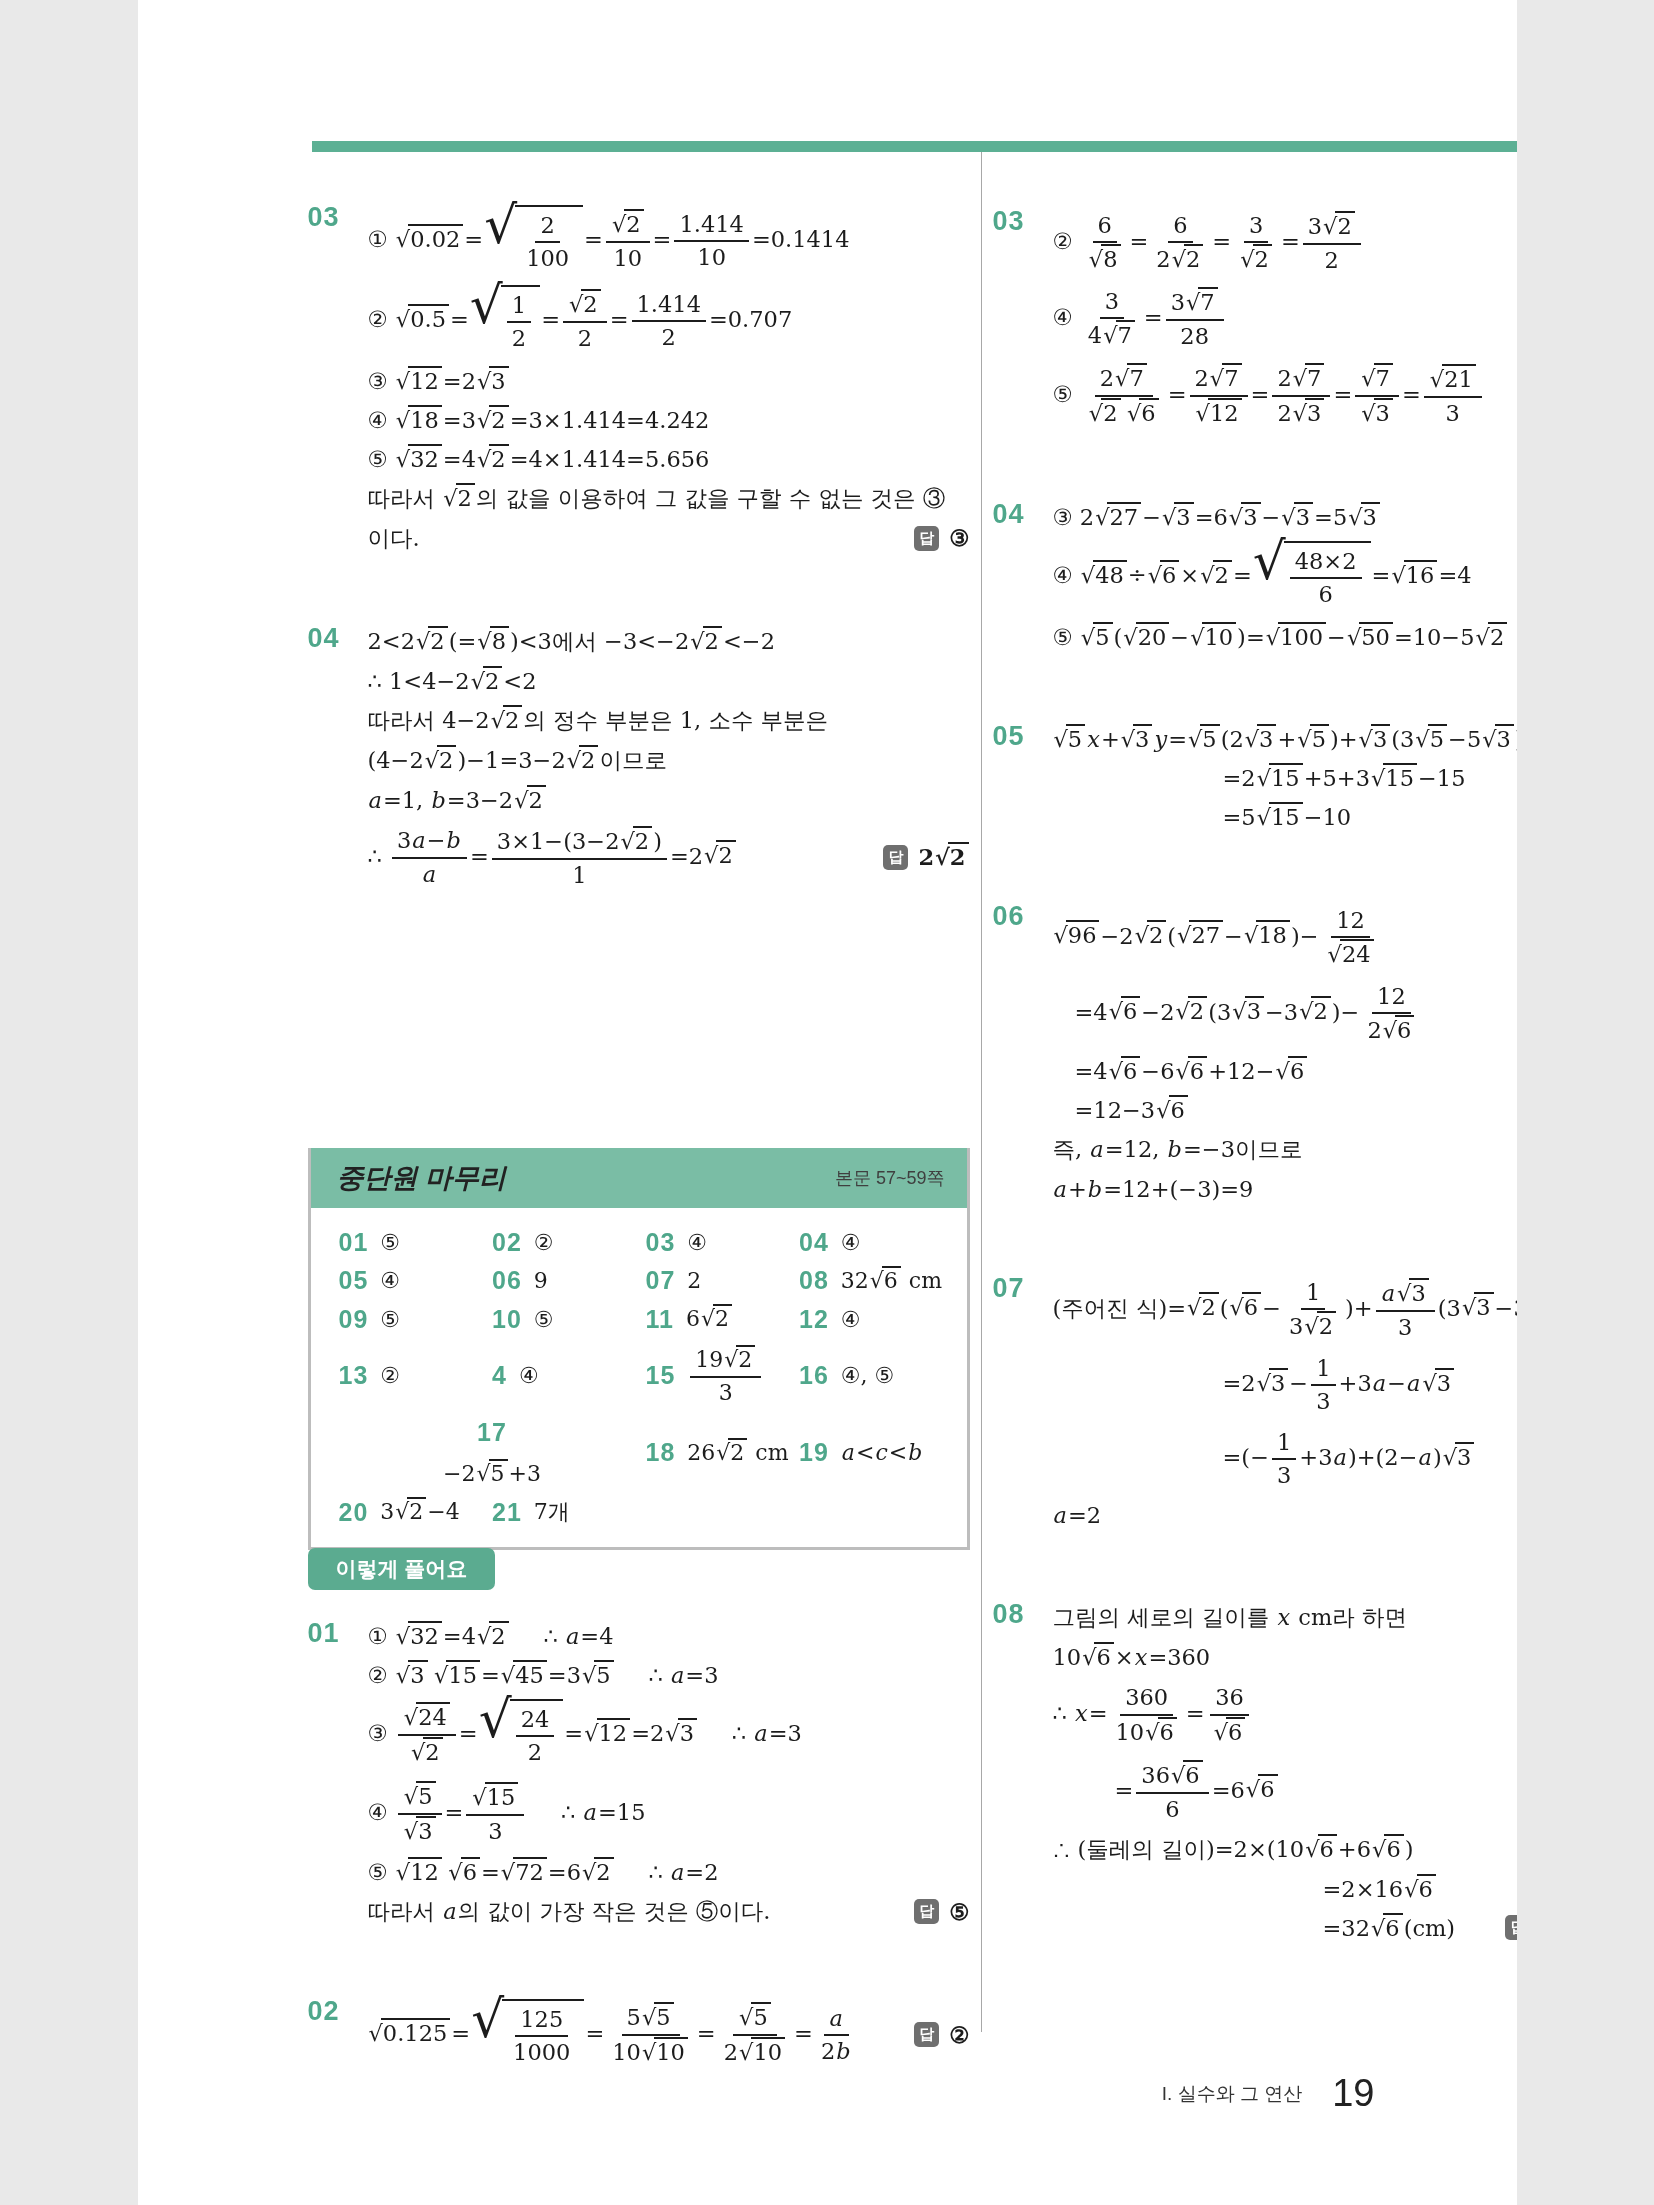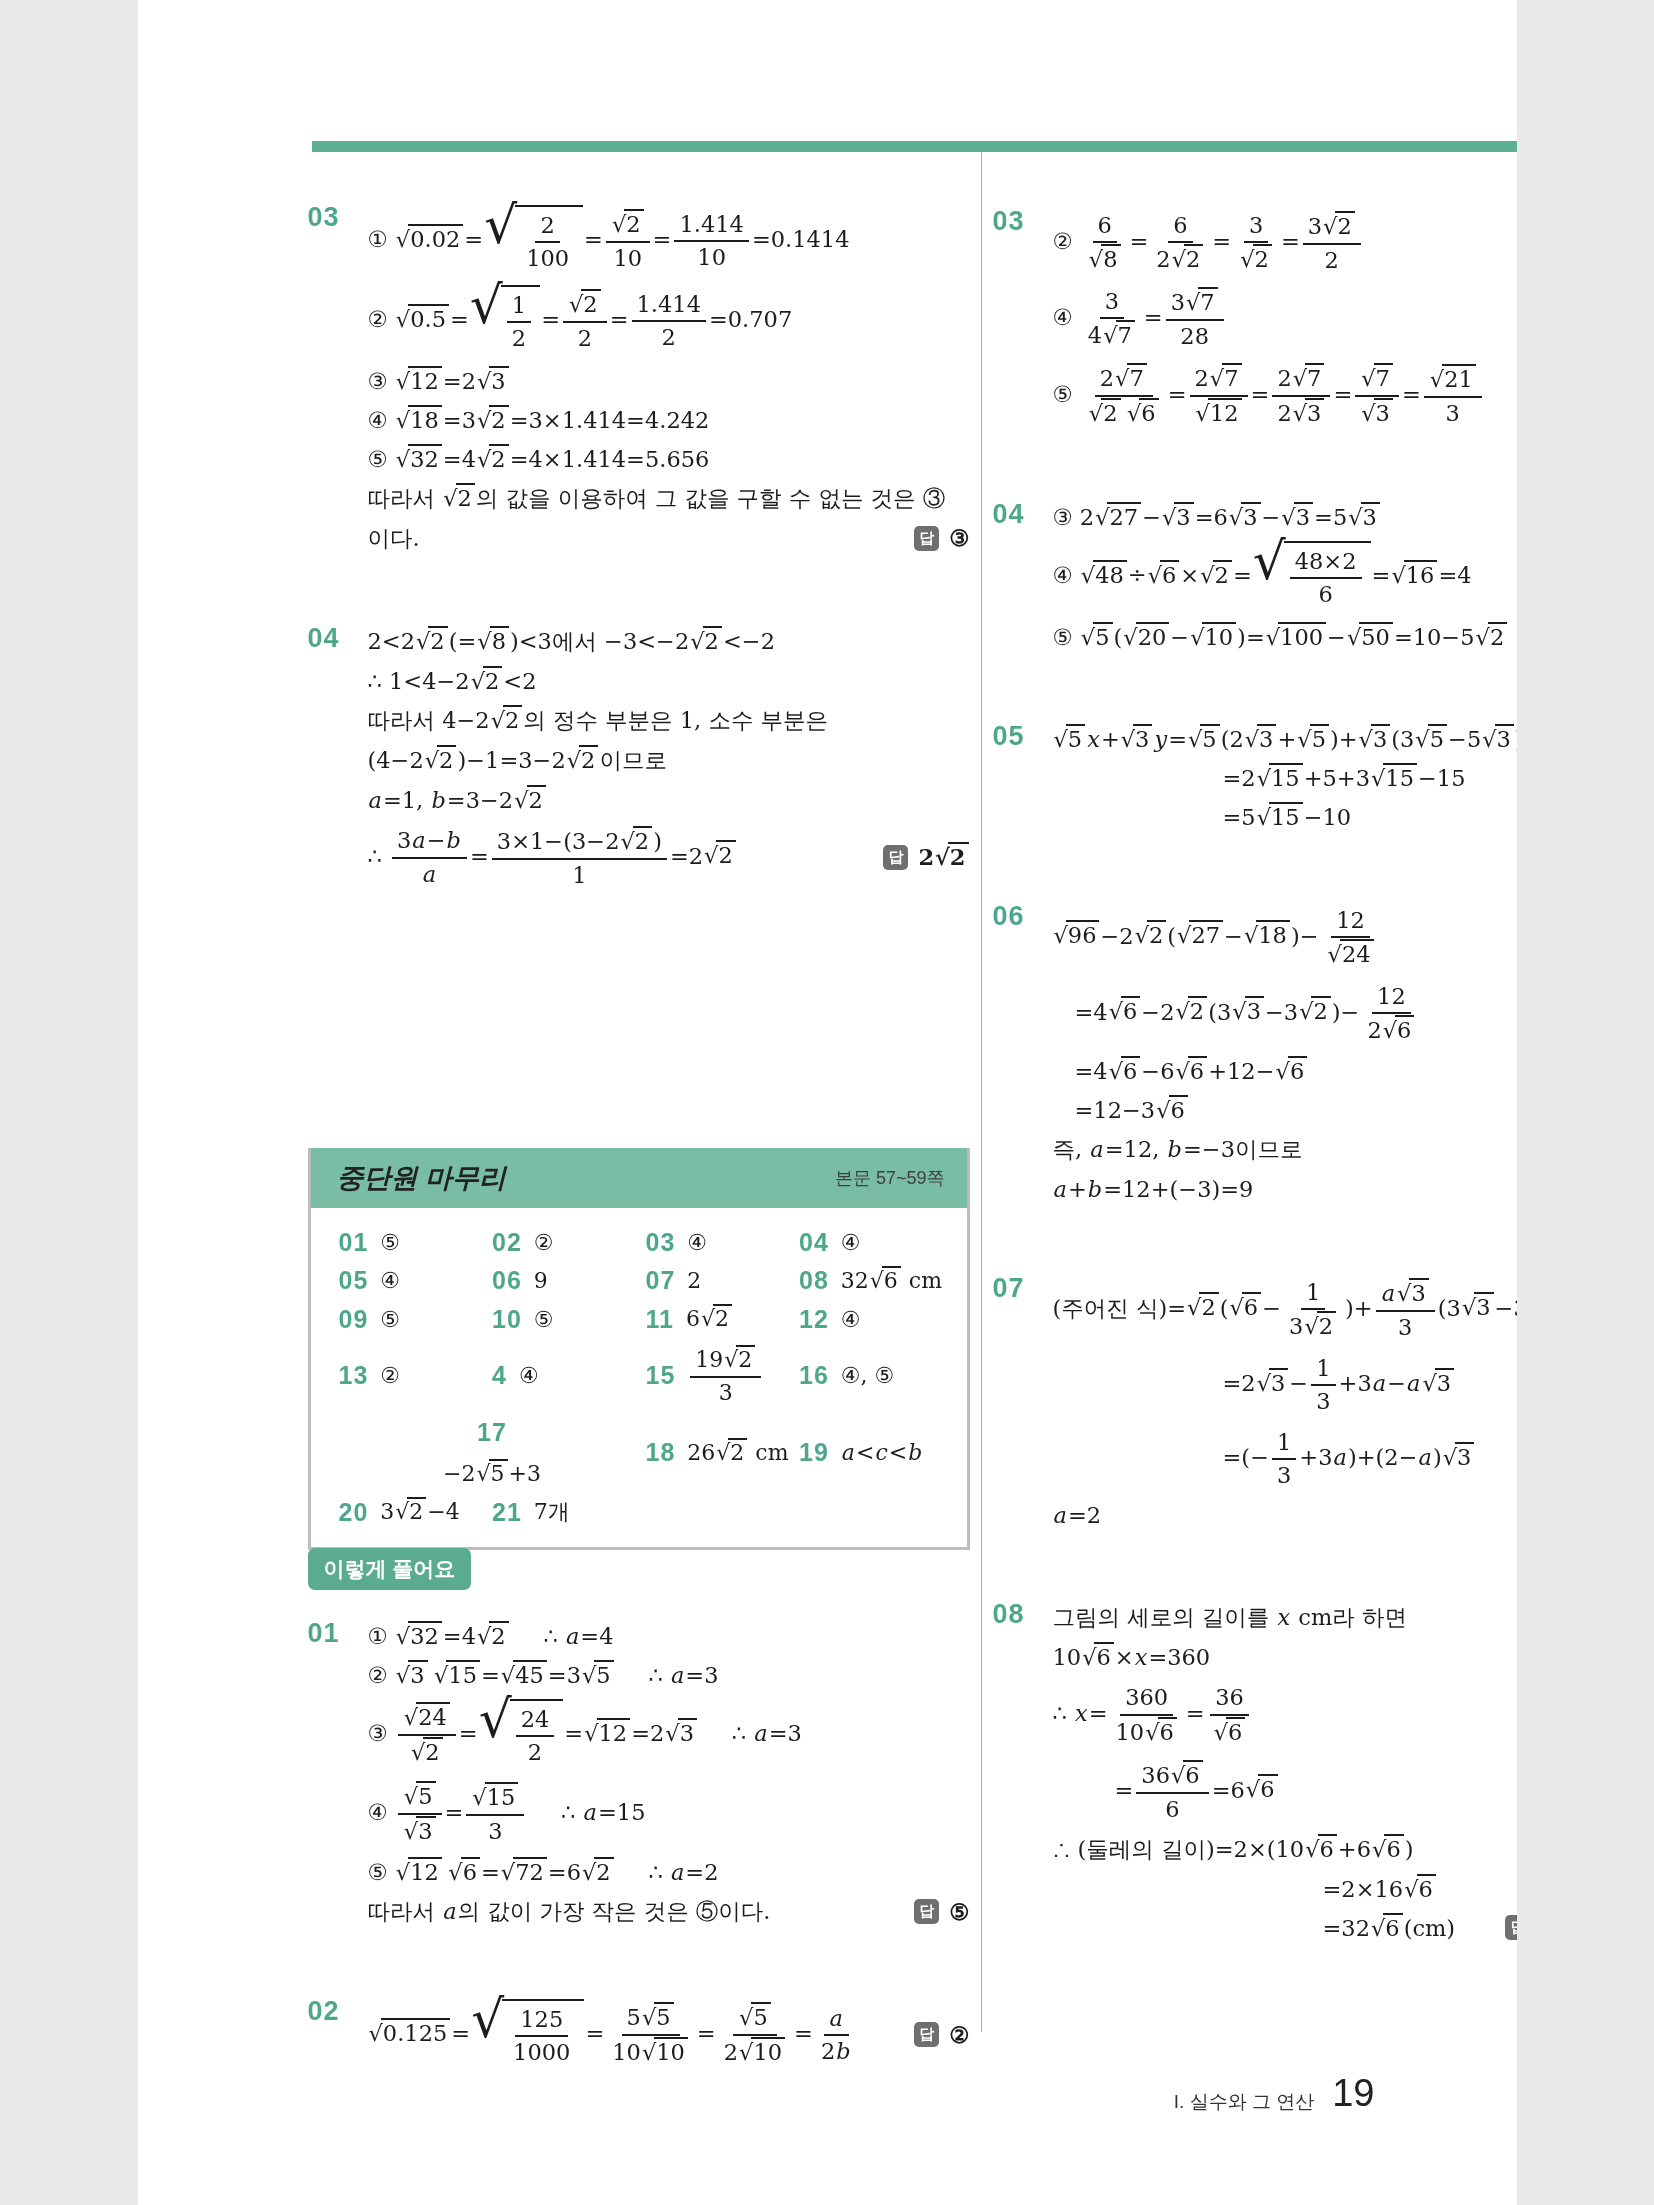--- a/index.html
+++ b/index.html
@@ -60,24 +60,24 @@
              padding:20px 14px 20px 28px;}
   .aitem{display:flex;align-items:center;gap:12px;}
   .aitem.span2{grid-column:span 2;flex-direction:column;}
   .an{font-family:"Liberation Sans","DejaVu Sans",sans-serif;font-weight:bold;font-size:25px;
       color:var(--num);letter-spacing:1px;}
   .av{font-size:22px;}
 
   
   .solve-badge{display:inline-flex;background:var(--badge);color:#fff;
                font-family:"Liberation Sans","DejaVu Sans",sans-serif;font-weight:bold;
-               font-size:21px;padding:7px 16px;border-radius:7px;margin-bottom:22px;}
+               font-size:21px;padding:7px 28px;border-radius:7px;margin-bottom:22px;}
 
   
-  .footer{position:absolute;top:2072px;right:142px;display:flex;align-items:flex-end;gap:18px;
+  .footer{position:absolute;top:2072px;right:142px;display:flex;align-items:center;gap:30px;
           font-family:"Liberation Sans","DejaVu Sans",sans-serif;}
   .footer .chap{font-size:19px;color:#333;}
   .footer .pgnum{font-size:38px;color:#222;}
 </style>
 </head>
 <body>
 
 <div class="page" style="--bar: #5cb094; --head: #7abda5; --num: #4fa78b; --badge: #5bab90; --tag: #6f6f6f;">
   <div class="topbar"></div>
   <div class="divider"></div>

